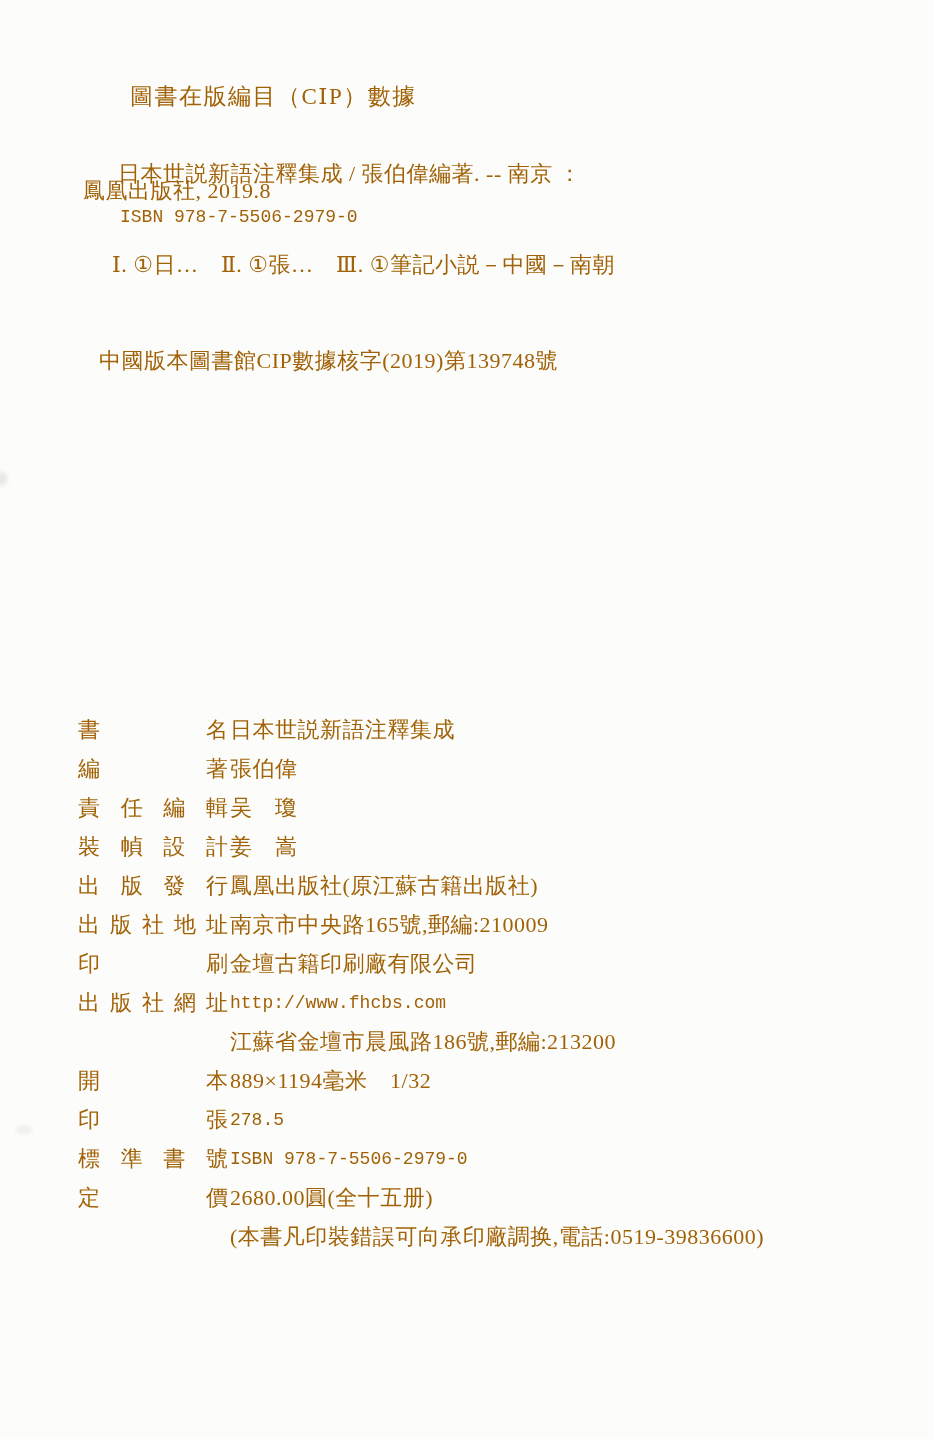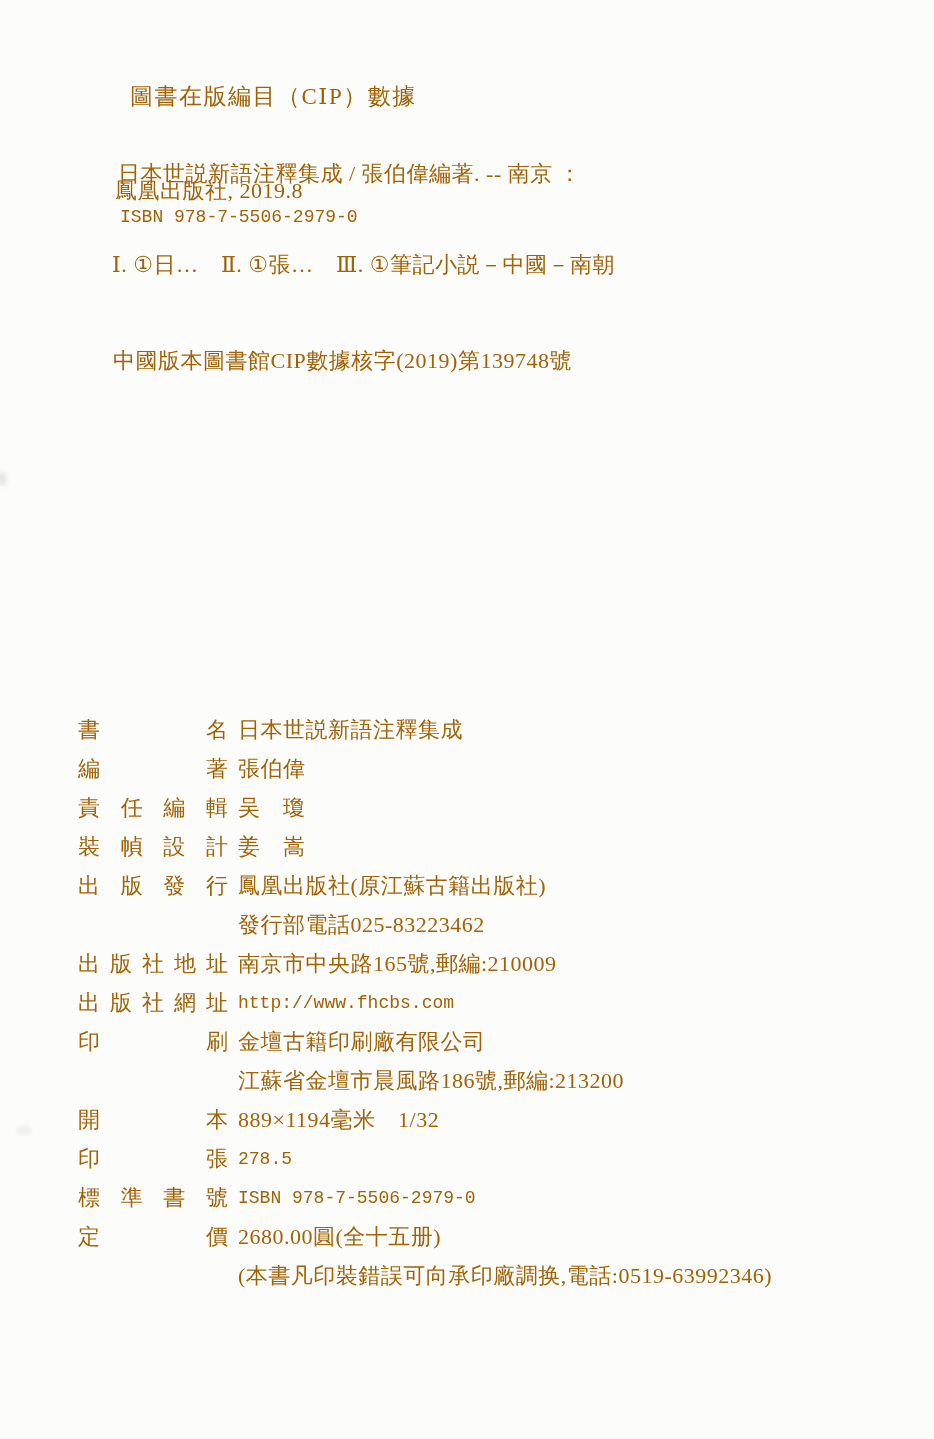--- a/index.html
+++ b/index.html
@@ -22,46 +22,46 @@
     font-size: 22px;
     letter-spacing: 0.5px;
     line-height: 1.2;
   }
   .cip-heading {
     left: 130px; top: 83px;
     font-size: 23px;
     letter-spacing: 1.5px;
   }
   .cip-l1 { left: 118px; top: 145px; margin-top: 16px; }
-  .cip-l2 { left: 83px;  top: 178px; margin-left: 32px; }
+  .cip-l2 { left: 83px;  top: 178px; }
   .cip-l3 { left: 120px; top: 207px; }
   .cip-c1 { left: 112px; top: 252px; }
   .cip-c2 { left: 73px;  top: 296px; }
-  .cip-rec { left: 113px; top: 348px; }
+  .cip-rec { left: 99px; top: 348px; }
 
   .colophon {
     position: absolute;
     left: 78px;
     top: 710px;
   }
   .col-row {
     display: flex;
     align-items: center;
     height: 39px;
   }
   .col-label {
     width: 150px;
     flex: 0 0 150px;
     font-size: 22px;
     text-align: justify;
     text-align-last: justify;
     white-space: normal;
   }
   .col-value {
-    margin-left: 10px;
+    margin-left: 2px;
     font-size: 22px;
     letter-spacing: 0.5px;
     white-space: pre;
   }
   .mono {
     font-family: "Liberation Mono", "DejaVu Sans Mono", monospace;
     font-size: 18px;
     letter-spacing: 0;
     text-align: right;
   }
@@ -108,34 +108,30 @@
     </div>
     <div class="col-row">
       <div class="col-label">裝幀設計</div>
       <div class="col-value autolatin">姜　嵩</div>
     </div>
     <div class="col-row">
       <div class="col-label">出版發行</div>
       <div class="col-value autolatin">鳳凰出版社(原江蘇古籍出版社)</div>
     </div>
     <div class="col-row">
-      <div class="col-label"></div>
-      <div class="col-value autolatin">發行部電話025-83223462</div>
-    </div>
-    <div class="col-row">
       <div class="col-label">出版社地址</div>
       <div class="col-value autolatin">南京市中央路165號,郵編:210009</div>
     </div>
     <div class="col-row">
+      <div class="col-label">印刷</div>
+      <div class="col-value autolatin">金壇古籍印刷廠有限公司</div>
+    </div>
+    <div class="col-row">
       <div class="col-label">出版社網址</div>
       <div class="col-value autolatin mono">http://www.fhcbs.com</div>
-    </div>
-    <div class="col-row">
-      <div class="col-label">印刷</div>
-      <div class="col-value autolatin">金壇古籍印刷廠有限公司</div>
     </div>
     <div class="col-row">
       <div class="col-label"></div>
       <div class="col-value autolatin">江蘇省金壇市晨風路186號,郵編:213200</div>
     </div>
     <div class="col-row">
       <div class="col-label">開本</div>
       <div class="col-value autolatin">889×1194毫米　1/32</div>
     </div>
     <div class="col-row">
@@ -145,17 +141,17 @@
     <div class="col-row">
       <div class="col-label">標準書號</div>
       <div class="col-value autolatin mono">ISBN 978-7-5506-2979-0</div>
     </div>
     <div class="col-row">
       <div class="col-label">定價</div>
       <div class="col-value autolatin">2680.00圓(全十五册)</div>
     </div>
     <div class="col-row">
       <div class="col-label"></div>
-      <div class="col-value autolatin">(本書凡印裝錯誤可向承印廠調换,電話:0519-63992346)</div>
+      <div class="col-value autolatin">(本書凡印裝錯誤可向承印廠調换,電話:0519-39836600)</div>
     </div>
 
   </div>
 </div>
 
 </body></html>

